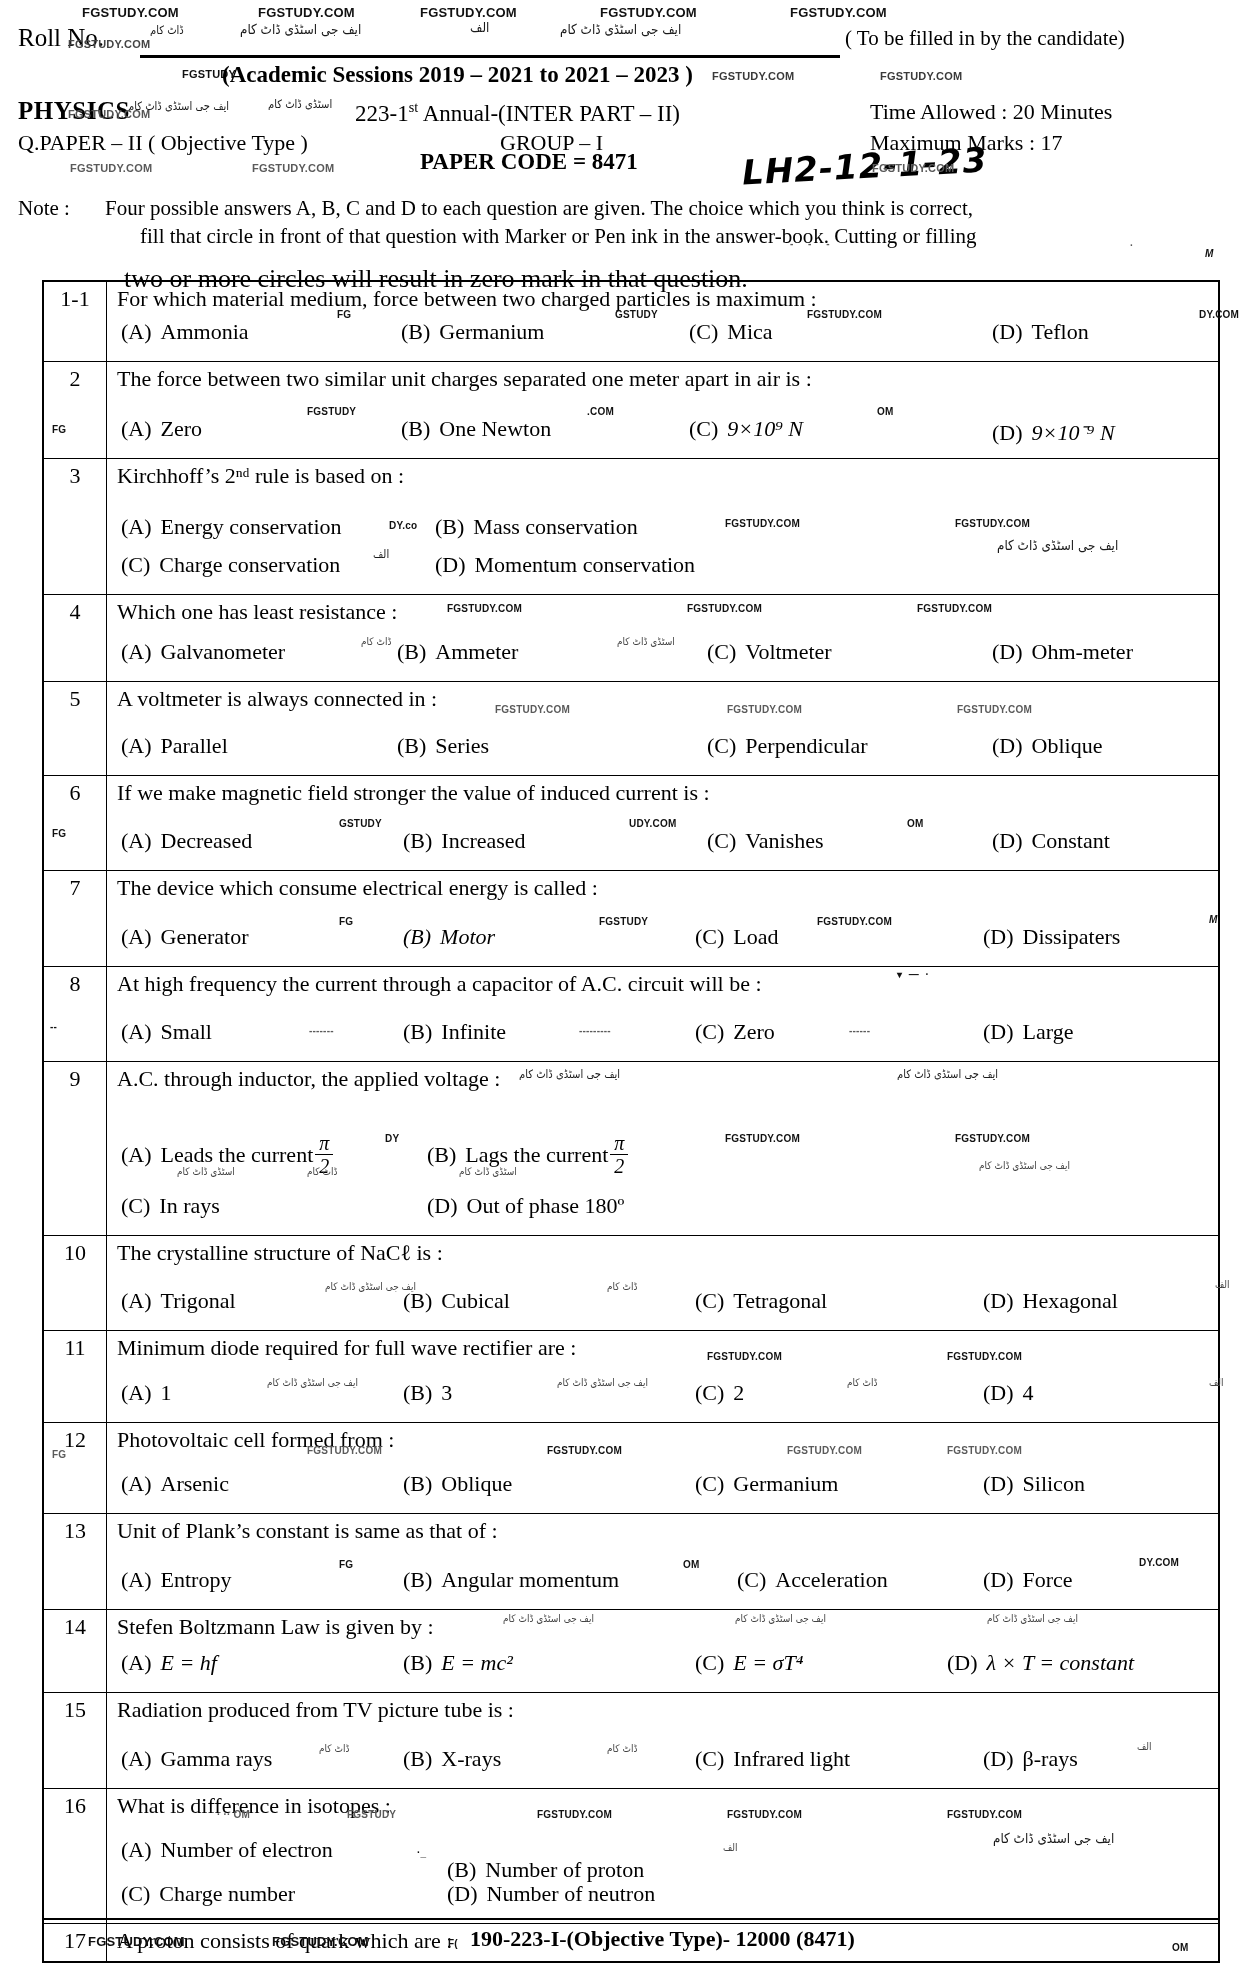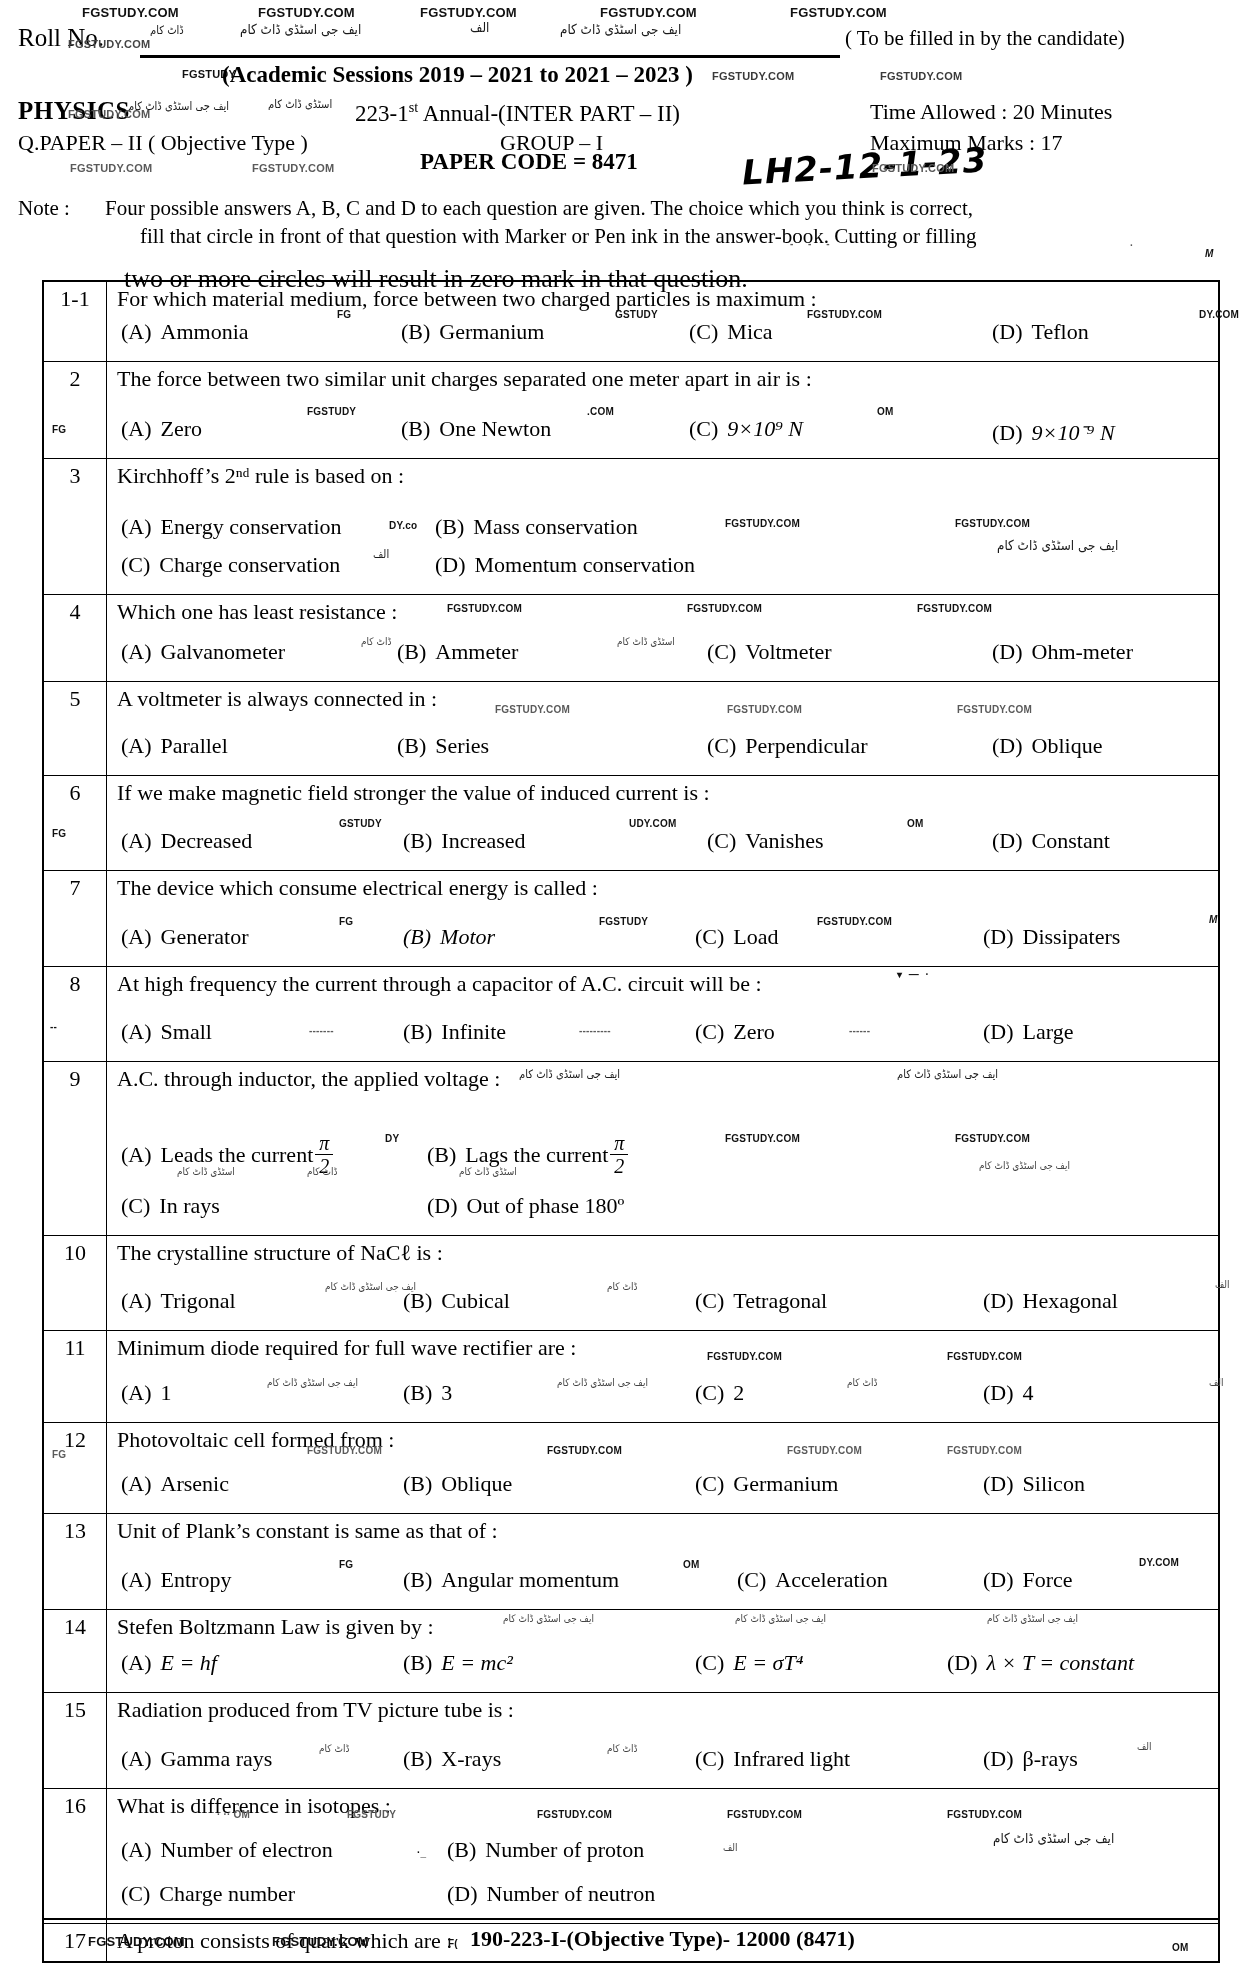--- a/index.html
+++ b/index.html
@@ -464,21 +464,21 @@
         <td class="numcell">16</td>
         <td class="bodycell">
           <div class="qtext">What is difference in isotopes  :</div>
           <div class="wm xs fade2" style="position:absolute;left:110px;top:20px;">·  ··  OM</div>
           <div class="wm xs fade2" style="position:absolute;left:240px;top:20px;">FGSTUDY</div>
           <div class="wm xs" style="position:absolute;left:430px;top:20px;">FGSTUDY.COM</div>
           <div class="wm xs" style="position:absolute;left:620px;top:20px;">FGSTUDY.COM</div>
           <div class="wm xs" style="position:absolute;left:840px;top:20px;">FGSTUDY.COM</div>
           <div class="optrow" style="margin-top:18px;">
             <div class="opt o1"><span class="lab">(A)</span><span>Number of electron</span></div>
-            <div class="opt" style="left:330px;"><span class="lab">(B)</span><span>Number of proton</span></div>
+            <div class="opt" style="left:330px;margin-top:20px;"><span class="lab">(B)</span><span>Number of proton</span></div>
             <div class="wm xs" style="position:absolute;left:300px;top:10px;">·_</div>
             <div class="urdu t" style="left:606px;top:6px;">الف</div>
             <div class="urdu" style="left:876px;top:-6px;">ایف جی اسٹڈی ڈاٹ کام</div>
           </div>
           <div class="optrow" style="margin-top:8px;">
             <div class="opt o1"><span class="lab">(C)</span><span>Charge number</span></div>
             <div class="opt" style="left:330px;"><span class="lab">(D)</span><span>Number of neutron</span></div>
           </div>
         </td>
       </tr>

